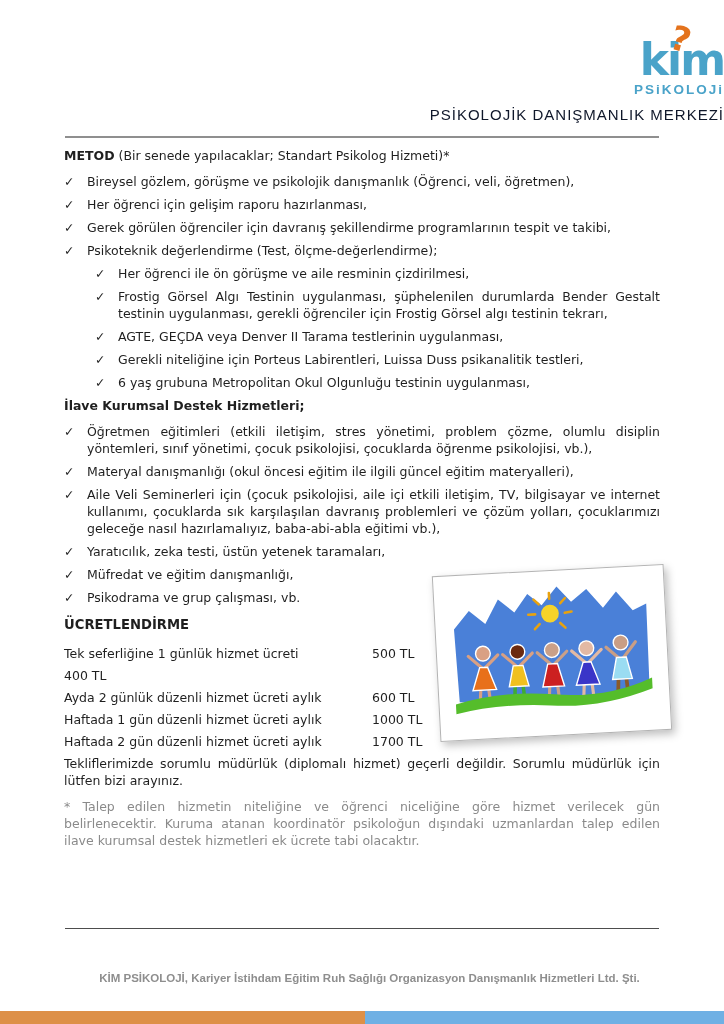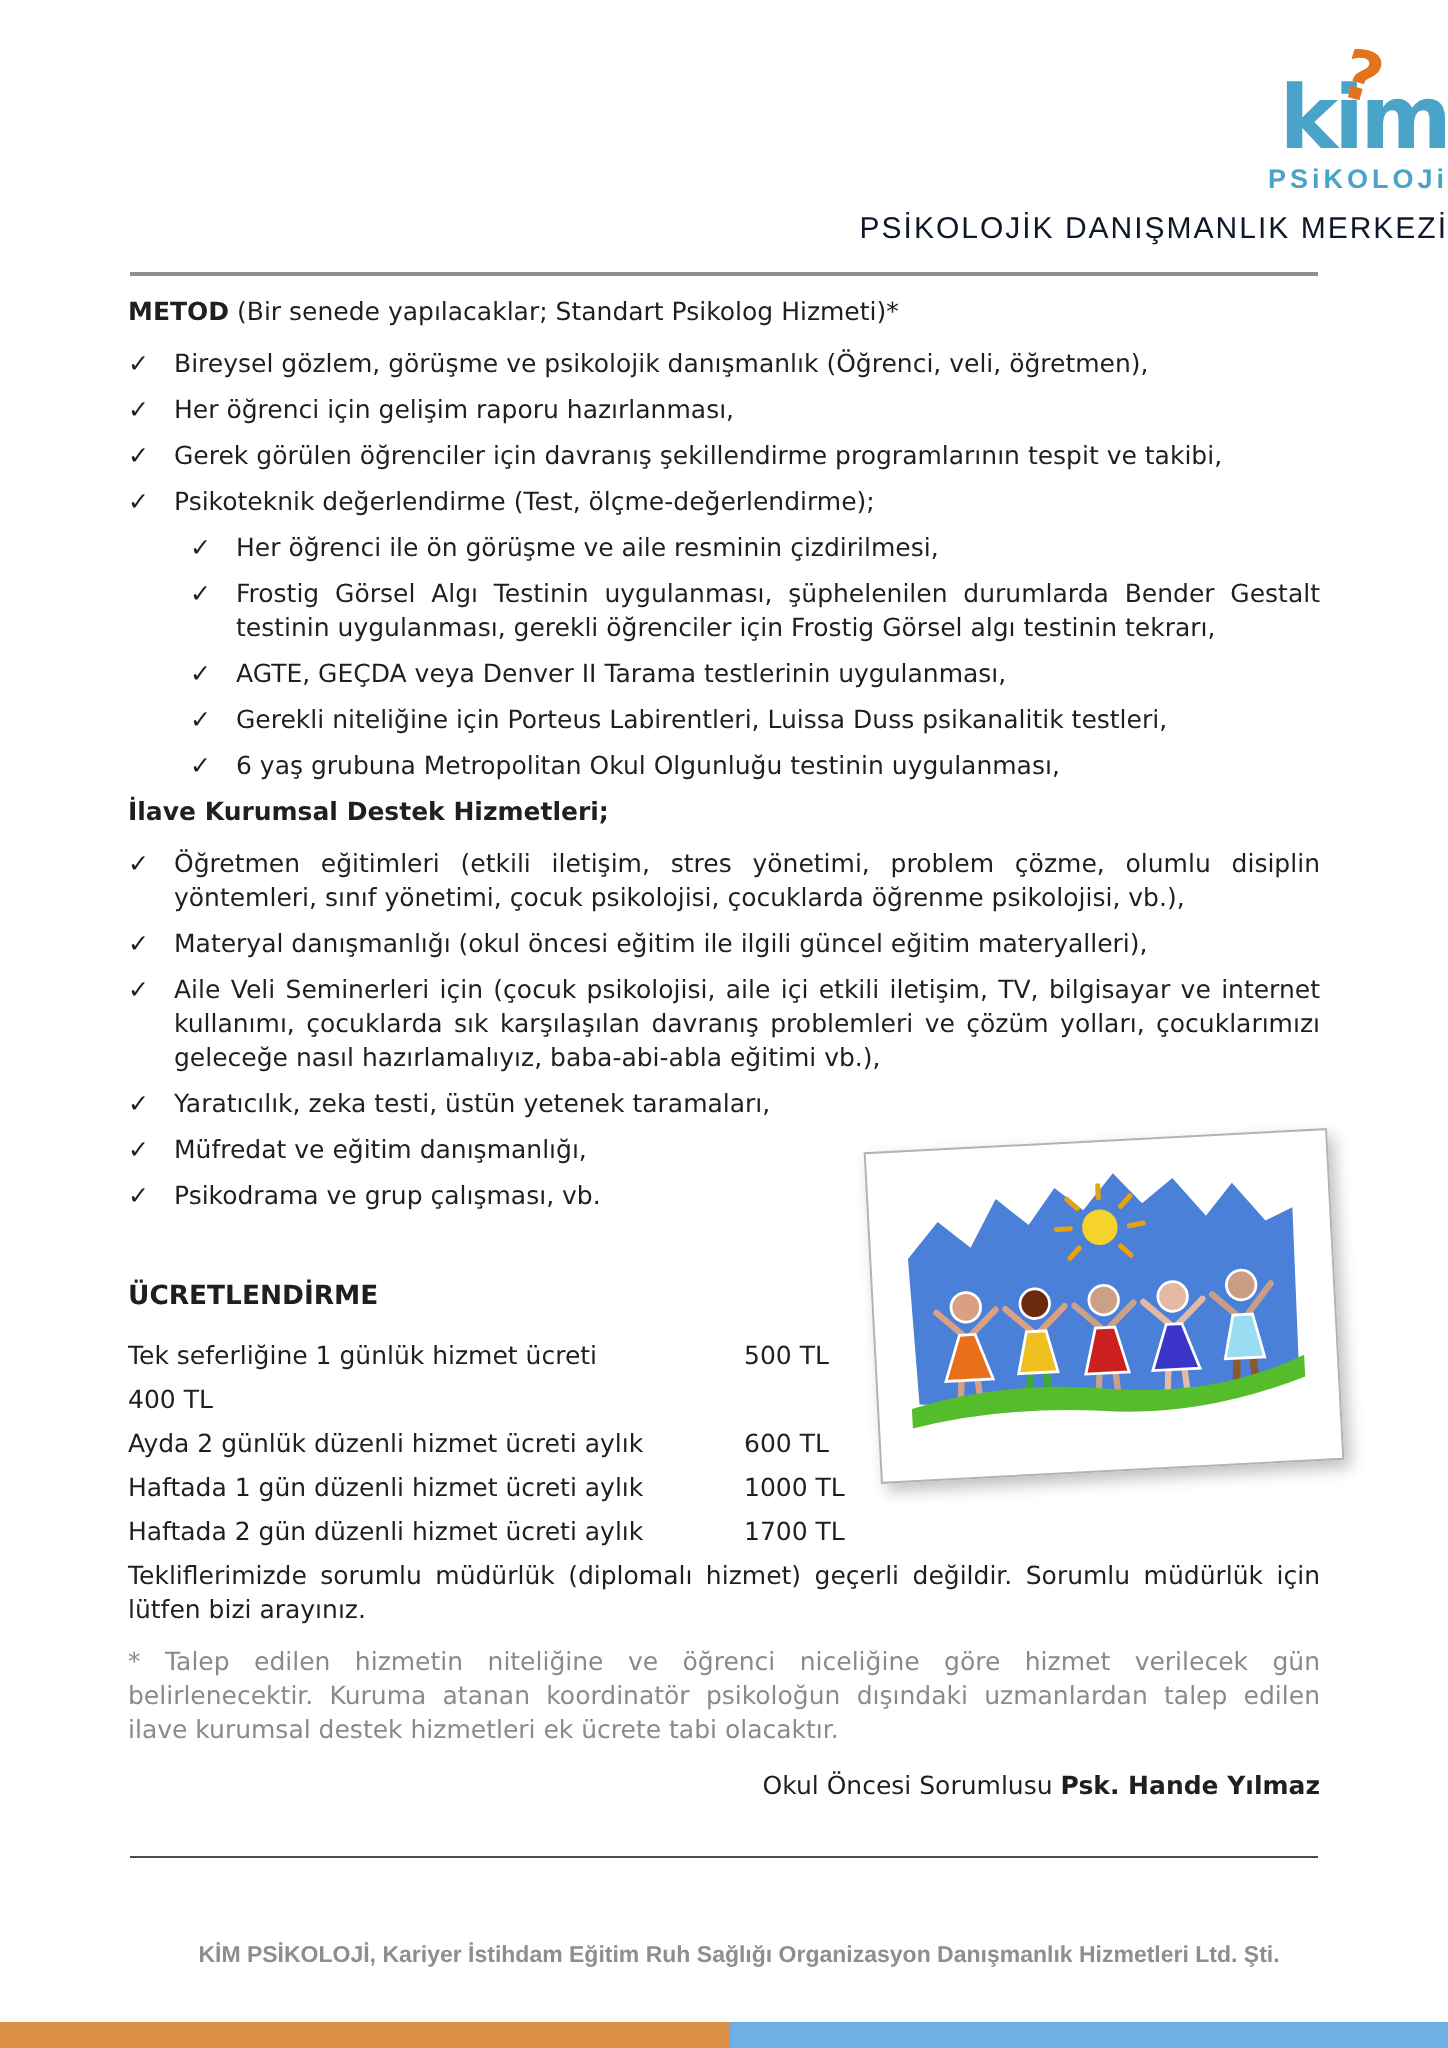--- a/index.html
+++ b/index.html
@@ -33,21 +33,21 @@
   .header-rule { width:594px; margin:13px auto 0; border:none; border-top:2px solid #8f8f8f; }
   
   .main { padding:9px 64px 0 64px; }
   .heading { margin-bottom:9px; }
   .heading b { font-weight:bold; }
   .item { display:flex; margin-bottom:6px; }
   .check { width:23px; flex:none; }
   .itxt { flex:1; text-align:justify; }
   .sub { margin-left:31px; }
   .sect-head { font-weight:bold; margin:3px 0 9px 0; }
-  .price-head { font-weight:bold; font-size:13.2px; margin:34px 0 12px 0; }
+  .price-head { font-weight:bold; font-size:13.2px; margin:10px 0 12px 0; }
   .p-row { display:flex; margin-bottom:5px; }
   .p-label { width:308px; flex:none; }
   .note1 { text-align:justify; margin-top:5px; }
   .note2 { text-align:justify; margin-top:9px; color:#8a8a8a; }
   .sig { text-align:right; margin-top:11px; }
   .sig b { font-weight:bold; }
   .sig-email { text-align:right; margin-top:7px; }
   
   .pic {
     position:absolute; left:436px; top:570px; width:232px; height:166px;
@@ -181,24 +181,20 @@
       </div>
       <div class="p-row">
         <span class="p-label">Haftada 2 gün düzenli hizmet ücreti aylık</span>
         <span class="p-price">1700 TL</span>
       </div>
     </div>
 
     <div class="note1">Tekliflerimizde sorumlu müdürlük (diplomalı hizmet) geçerli değildir. Sorumlu müdürlük için lütfen bizi arayınız.</div>
     <div class="note2">* Talep edilen hizmetin niteliğine ve öğrenci niceliğine göre hizmet verilecek gün belirlenecektir. Kuruma atanan koordinatör psikoloğun dışındaki uzmanlardan talep edilen ilave kurumsal destek hizmetleri ek ücrete tabi olacaktır.</div>
 
-    <div class="sig">
-      <span>Okul Öncesi Sorumlusu</span>
-      <b>Psk. Hande Yılmaz</b>
-    </div>
   </div>
 
   <div class="pic">
     <svg viewBox="0 0 208 146">
       <polygon points="6,44 22,26 38,40 52,16 68,30 82,12 96,24 112,6 126,22 142,10 158,30 172,14 188,34 202,28 201,112 150,120 100,124 50,122 8,118" fill="#4a80d8"></polygon>
       <g stroke-linecap="round">
         <circle cx="104" cy="33" r="9" fill="#f6d32a"></circle>
         <g stroke-width="2.6" fill="none" stroke="#e8a20f">
           <line x1="104" y1="18" x2="104" y2="12"></line>
           <line x1="115" y1="23" x2="120" y2="18"></line>

